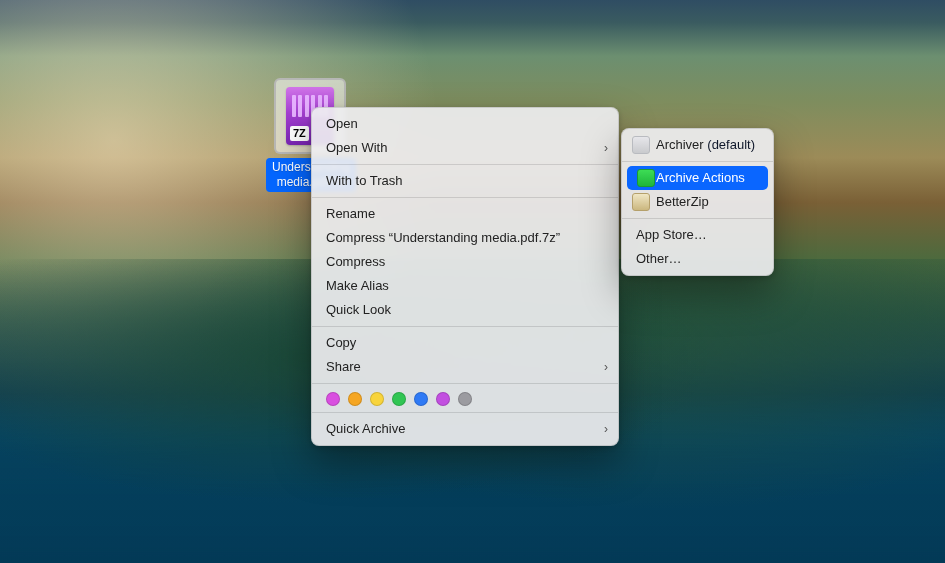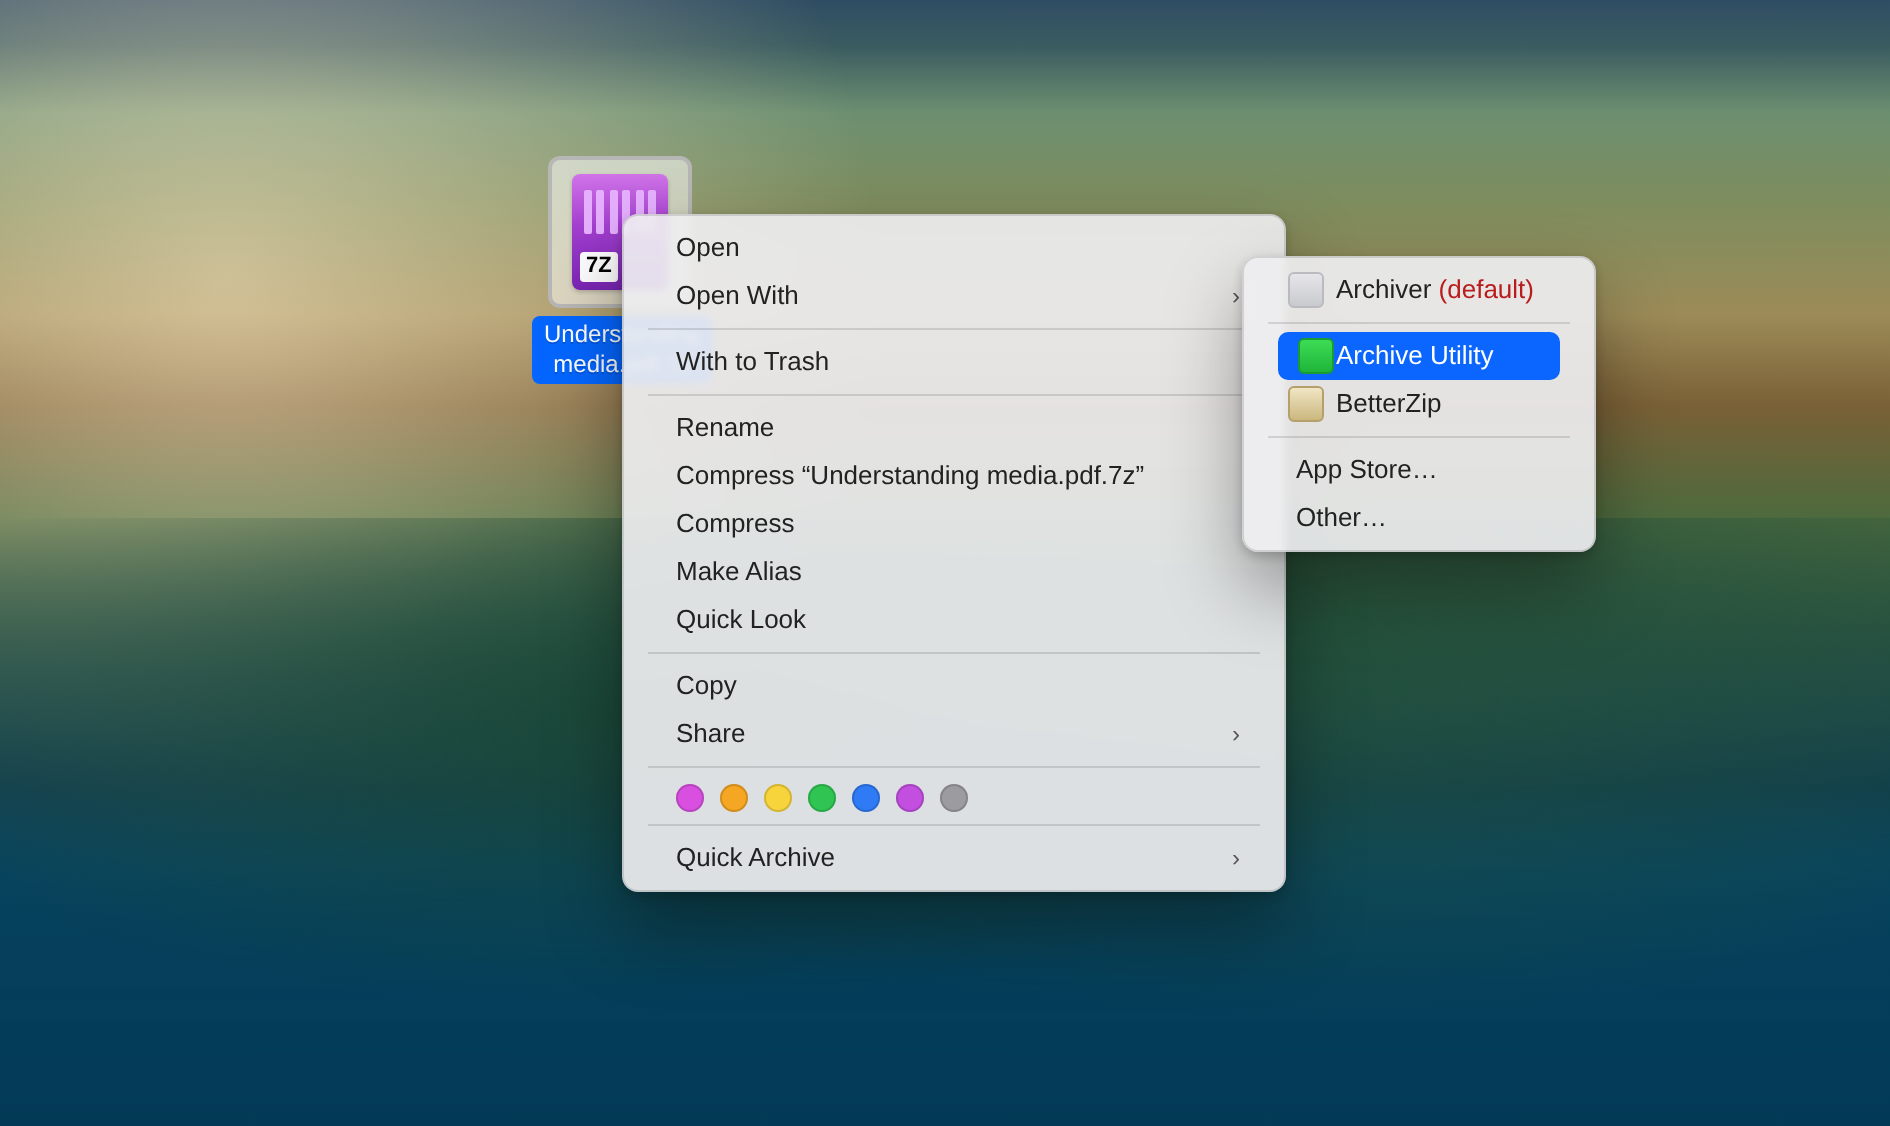--- a/index.html
+++ b/index.html
@@ -93,21 +93,21 @@
     text-shadow: 0 1px 0 rgba(0,0,0,0.15);
   }
 
   
   .menu {
     position: absolute;
     background: rgba(238,238,240,0.92);
     border: 1px solid rgba(0,0,0,0.12);
     border-radius: 8px;
     box-shadow: 0 18px 38px rgba(0,0,0,0.35), 0 2px 6px rgba(0,0,0,0.2);
-    padding: 4px 12px;
+    padding: 4px 0;
     backdrop-filter: blur(2px);
   }
   .menu .item {
     padding: 3px 28px 3px 14px;
     line-height: 18px;
     white-space: nowrap;
     position: relative;
     color: #222;
     cursor: default;
   }
@@ -121,21 +121,21 @@
     border: 1px solid #b9bbc0;
   }
   .menu .item .mini-icon.util {
     background: linear-gradient(180deg,#3ddc55,#1fb53b);
     border: 1px solid #1a9a33;
   }
   .menu .item .mini-icon.bz {
     background: linear-gradient(180deg,#f0e6c4,#cbb77f);
     border: 1px solid #b5a06b;
   }
-  .menu .item .extra { color: #b91c1c; text-align: right; }
+  .menu .item .extra { color: #0f172a; text-align: right; }
   .menu .item.highlight {
     background: #0a66ff;
     color: #fff;
     border-radius: 5px;
     margin: 0 5px;
     padding-left: 29px;
   }
   .menu .item .chev {
     position: absolute; right: 10px; top: 50%; transform: translateY(-50%);
     font-size: 12px; color: #555;
@@ -217,21 +217,21 @@
 </div>
 
 <div id="sub-menu" class="menu">
   <div class="item with-icon">
     <span class="mini-icon arch"></span>
     <span>Archiver</span><span class="extra"> (default)</span>
   </div>
   <div class="sep"></div>
   <div class="item with-icon highlight">
     <span class="mini-icon util"></span>
-    <span>Archive Utility</span>
+    <span>Archive Actions</span>
   </div>
   <div class="item with-icon">
     <span class="mini-icon bz"></span>
     <span>BetterZip</span>
   </div>
   <div class="sep"></div>
   <div class="item"><span>App Store…</span></div>
   <div class="item"><span>Other…</span></div>
 </div>
 

